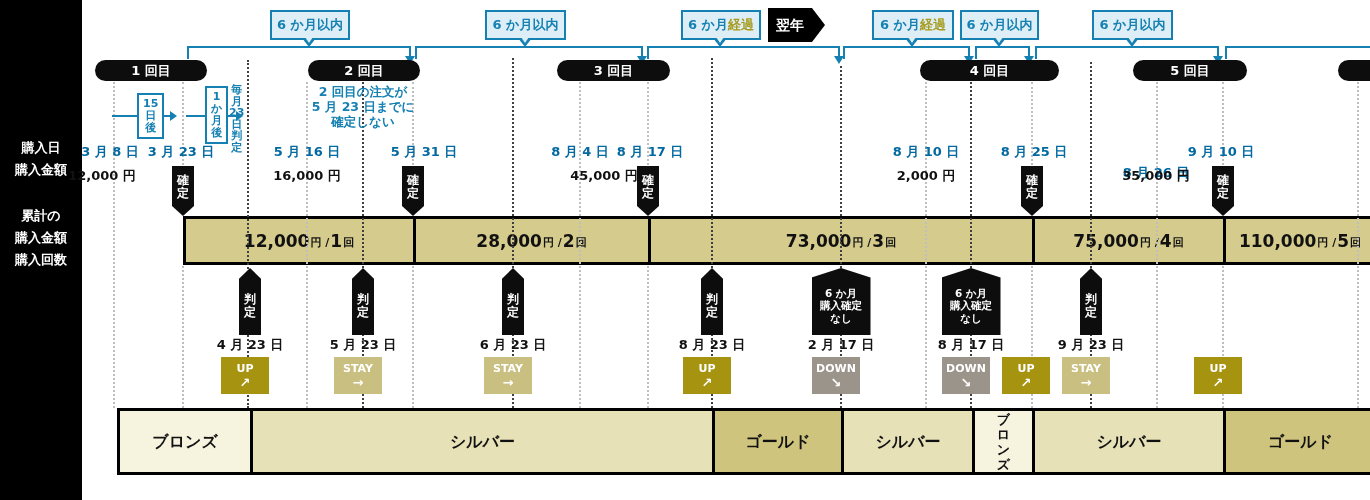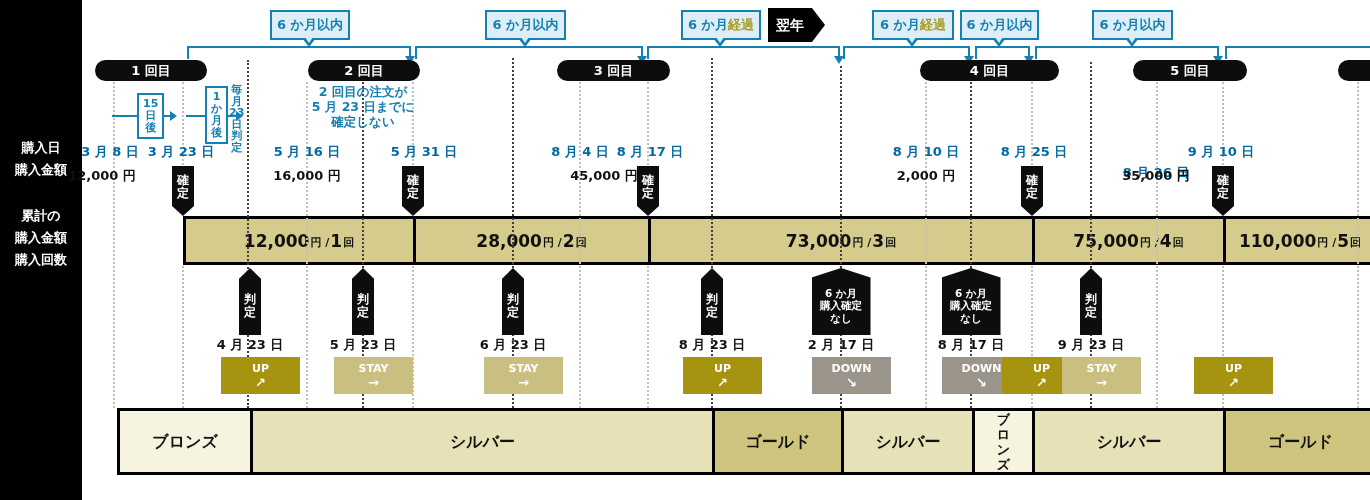--- a/index.html
+++ b/index.html
@@ -19,21 +19,21 @@
   .marker{position:absolute;background:#0d0d0d;color:#fff;text-align:center;white-space:pre-line;
           display:flex;flex-direction:column;align-items:center;justify-content:center;box-sizing:border-box;}
   .kakutei{width:22px;font-size:12px;font-weight:bold;line-height:13px;
            clip-path:polygon(0 0,100% 0,100% 80%,50% 100%,0 80%);padding-bottom:8px;}
   .hantei{width:22px;font-size:12px;font-weight:bold;line-height:13px;
           clip-path:polygon(50% 0,100% 16%,100% 100%,0 100%,0 16%);padding-top:8px;}
   .hantei-wide{width:59px;font-size:10.5px;font-weight:bold;line-height:12.5px;
           clip-path:polygon(50% 0,100% 14%,100% 100%,0 100%,0 14%);padding-top:8px;}
   .jdate{position:absolute;top:336px;transform:translateX(-50%);font-size:13px;font-weight:600;
          color:#111;white-space:nowrap;}
-  .badge{position:absolute;top:357px;width:79px;height:37px;color:#fff;text-align:center;
+  .badge{position:absolute;top:357px;width:48px;height:37px;color:#fff;text-align:center;
          font-weight:bold;font-size:11px;line-height:14px;white-space:pre-line;
          display:flex;flex-direction:column;align-items:center;justify-content:center;}
   .pdate{position:absolute;top:143px;transform:translateX(-50%);font-size:13px;font-weight:600;
          color:#0369a1;white-space:nowrap;}
   .pamount{position:absolute;top:167px;transform:translateX(-50%);font-size:13px;font-weight:600;
          color:#111;white-space:nowrap;}
   .cell{position:absolute;border:3px solid #000;box-sizing:border-box;display:flex;
         align-items:center;justify-content:center;color:#111;}
   .bar-cell{top:216px;height:49px;background:#d5cb8d;}
   .bn{font-size:17px;font-weight:bold;}

